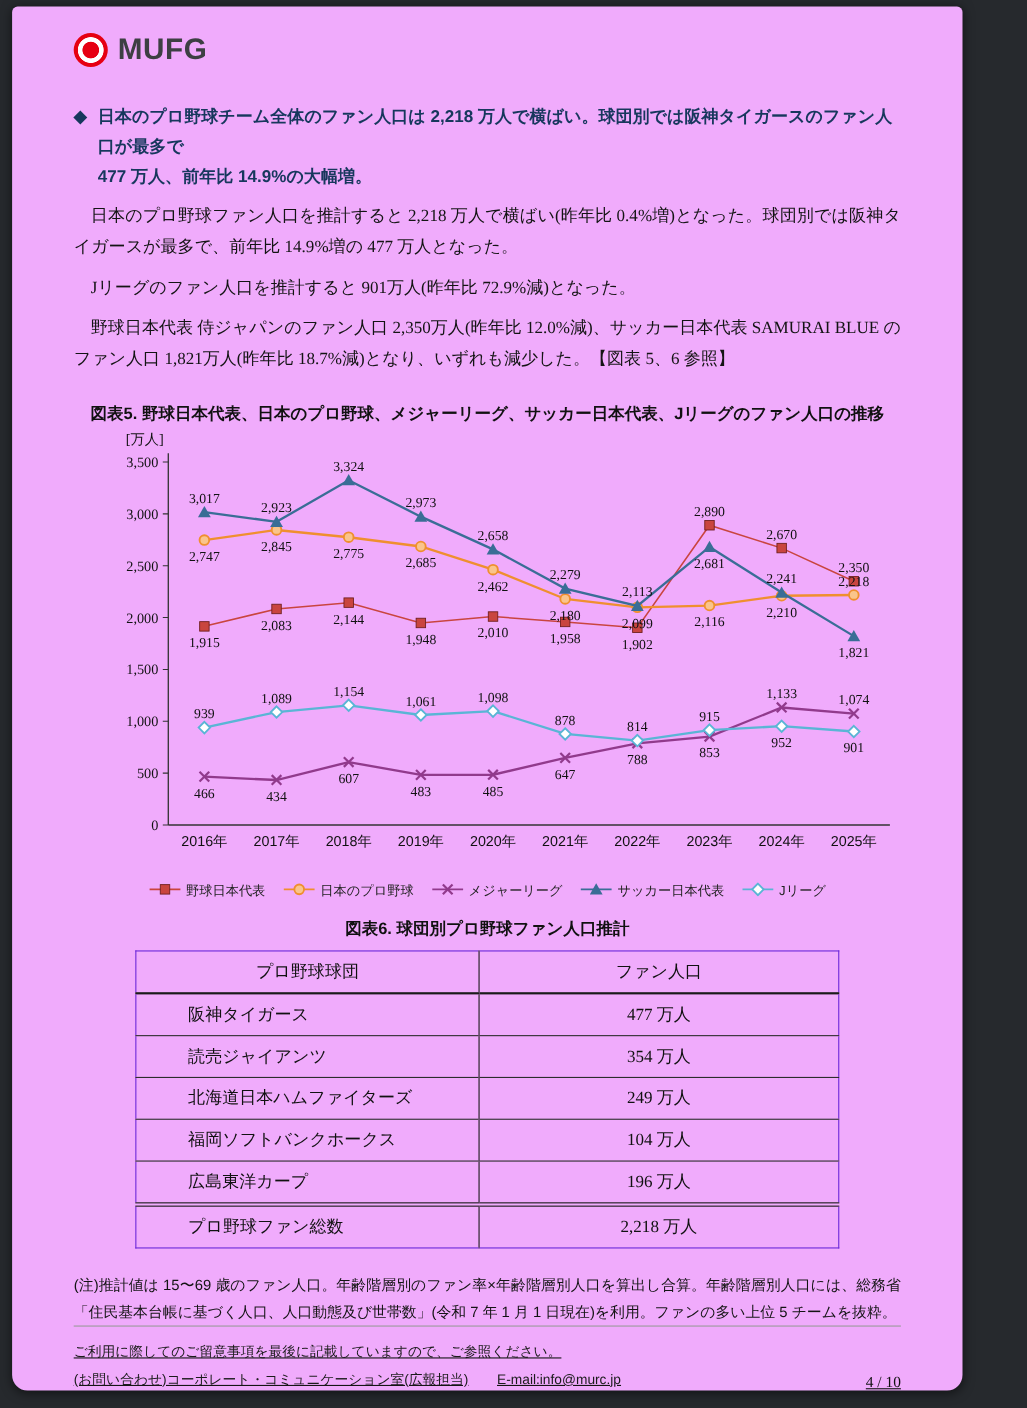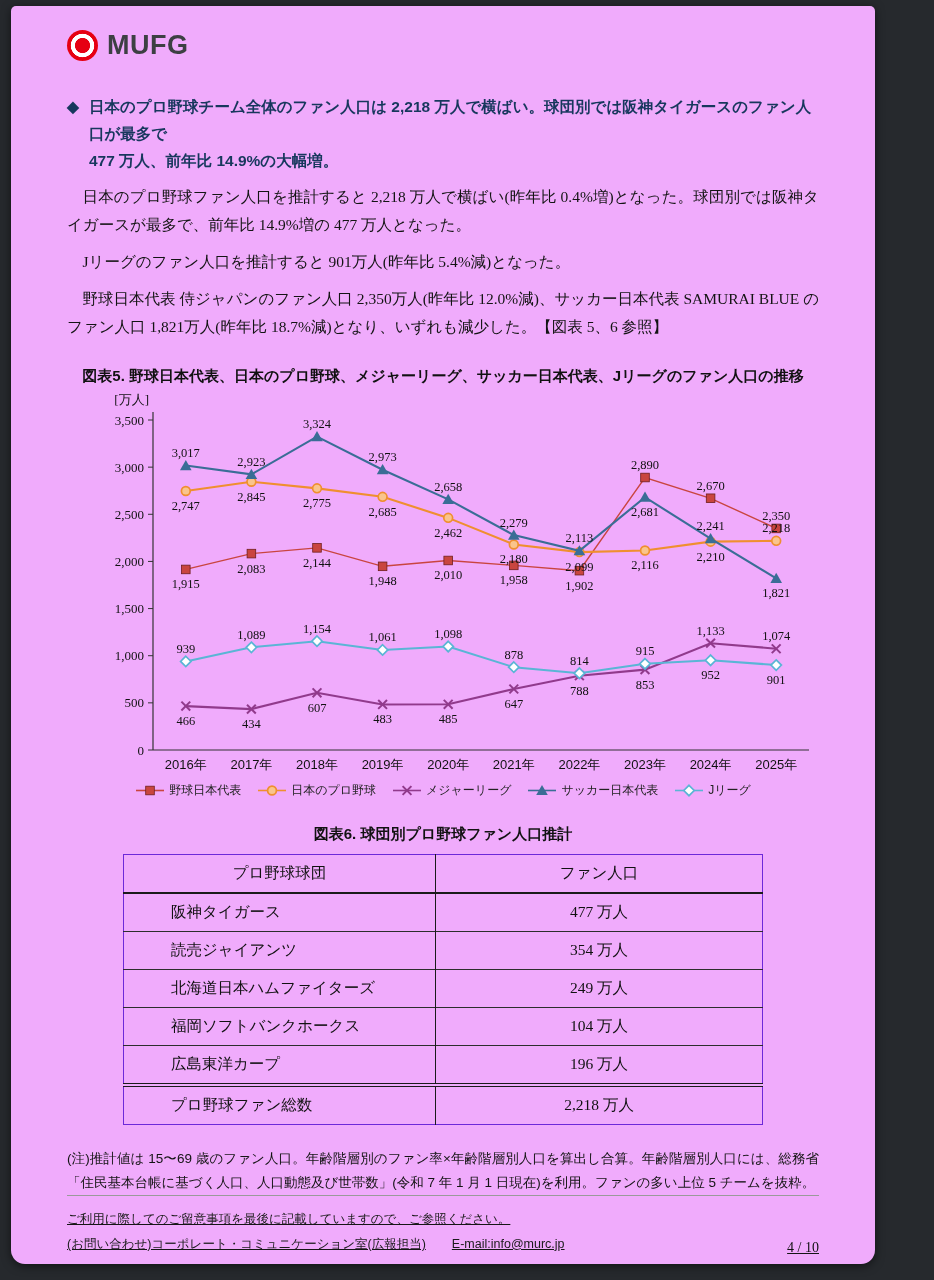--- a/index.html
+++ b/index.html
@@ -38,23 +38,23 @@
   .headline-text { flex:1; }
   
   .body-p {
     margin:9px 0 0 0; font-family:"Liberation Serif", serif;
     font-size:15.5px; line-height:1.8; text-align:justify; color:#141414;
   }
   
   .chart-title { margin-top:26px; text-align:center; font-weight:bold; font-size:15px; color:#111; }
   .chart-wrap { margin-top:4px; display:flex; flex-direction:column; align-items:center; }
   .legend { display:flex; align-items:center; justify-content:center; gap:16px; font-size:12px; color:#222; margin-top:0; }
-  .legend-item { display:inline-flex; align-items:center; gap:4px; }
-  
-  .table-title { margin-top:26px; text-align:center; font-weight:bold; font-size:15px; color:#111; }
+  .legend-item { display:inline-flex; align-items:flex-start; gap:4px;margin-top:20px; }
+  
+  .table-title { margin-top:16px; text-align:center; font-weight:bold; font-size:15px; color:#111; }
   table.fan-table {
     margin:10px auto 0 auto; border-collapse:collapse; width:640px;
     font-family:"Liberation Serif", serif; font-size:15.5px; color:#111;
     border:1px solid #6d28d9;
   }
   table.fan-table th {
     font-weight:normal; text-align:center; padding:8px 0;
     border-bottom:2px solid #1b1b1b;
   }
   table.fan-table th:last-child, table.fan-table td:last-child { border-left:1px solid #1b1b1b;margin-top:42px; }
@@ -86,21 +86,21 @@
 
   <div class="headline">
     <span class="bullet">◆</span>
     <div class="headline-text">
       <div>日本のプロ野球チーム全体のファン人口は 2,218 万人で横ばい。球団別では阪神タイガースのファン人口が最多で</div>
       <div>477 万人、前年比 14.9%の大幅増。</div>
     </div>
   </div>
 
   <p class="body-p">　日本のプロ野球ファン人口を推計すると 2,218 万人で横ばい(昨年比 0.4%増)となった。球団別では阪神タイガースが最多で、前年比 14.9%増の 477 万人となった。</p>
-  <p class="body-p">　Jリーグのファン人口を推計すると 901万人(昨年比 5.4%減)となった。</p>
+  <p class="body-p">　Jリーグのファン人口を推計すると 901万人(昨年比 72.9%減)となった。</p>
   <p class="body-p">　野球日本代表 侍ジャパンのファン人口 2,350万人(昨年比 12.0%減)、サッカー日本代表 SAMURAI BLUE のファン人口 1,821万人(昨年比 18.7%減)となり、いずれも減少した。【図表 5、6 参照】</p>
 
   <div class="chart-title">図表5. 野球日本代表、日本のプロ野球、メジャーリーグ、サッカー日本代表、Jリーグのファン人口の推移</div>
   <div class="chart-wrap">
     <svg width="764" height="392" viewBox="0 0 764 392">
         <line x1="92" y1="22" x2="92" y2="360" stroke="#333" stroke-width="1.2"></line>
         <line x1="92" y1="360" x2="748" y2="360" stroke="#333" stroke-width="1.2"></line>
         <line x1="87" y1="360" x2="92" y2="360" stroke="#333" stroke-width="1"></line>
         <text x="83" y="364.5" text-anchor="end" font-size="13" font-family="&quot;Liberation Serif&quot;, serif" fill="#111">0</text>
         <line x1="87" y1="312.8571428571429" x2="92" y2="312.8571428571429" stroke="#333" stroke-width="1"></line>

